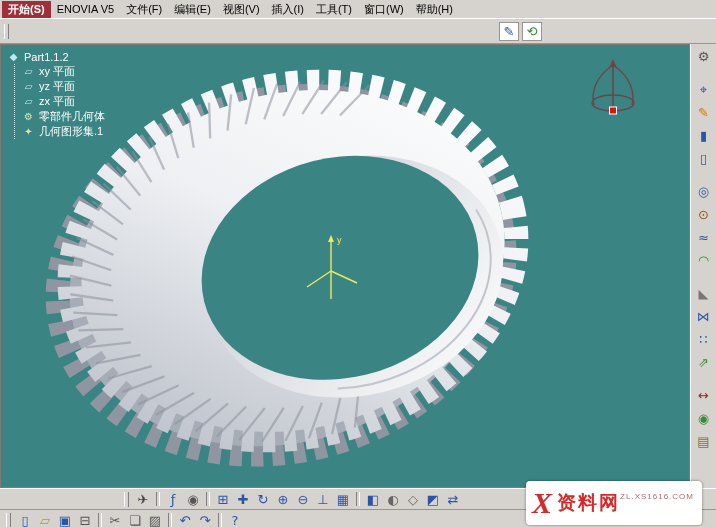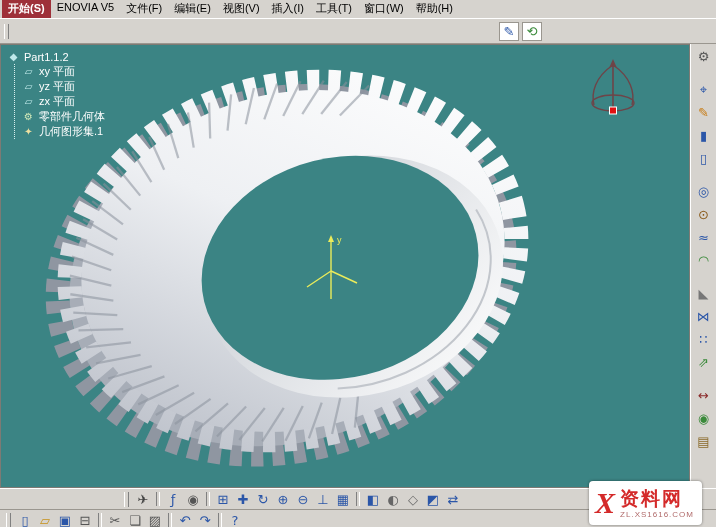--- a/index.html
+++ b/index.html
@@ -2,21 +2,21 @@
 <html><head>
 <meta charset="utf-8">
 <style>
   html,body{margin:0;padding:0;background:#555;}
   .window{
     position:relative;width:716px;height:527px;overflow:hidden;
     background:#d6d3ce;font-family:"Liberation Sans",sans-serif;
     -webkit-user-select:none;user-select:none;
   }
   
-  .menubar{height:18px;display:flex;padding:0 2px;font-size:11px;
+  .menubar{height:18px;display:flex;align-items:center;padding:0 2px;font-size:11px;
     background:#d6d3ce;border-bottom:1px solid #ffffff;}
   .menu-item{padding:1px 6px;color:#000;white-space:nowrap;cursor:default;}
   .menu-item.accent{background:#9e3039;color:#fff;font-weight:bold;}
   
   .subtoolbar{height:24px;background:#d6d3ce;border-bottom:1px solid #9a968f;
     display:flex;align-items:center;}
   .tb-handle{width:3px;height:15px;border-left:1px solid #fff;border-right:1px solid #808080;margin:0 4px;}
   .subtoolbar .icon-strip{margin-left:486px;display:flex;gap:3px;}
   .subtoolbar .tool-icon{background:#fff;border:1px solid #9a968f;}
   
@@ -43,21 +43,21 @@
   .tree-children{margin-left:7px;border-left:1px dotted #d8f0f0;padding-left:7px;}
   
   .gear-svg{position:absolute;inset:0;}
   .axis{position:absolute;left:294px;top:178px;}
   .compass{position:absolute;top:12px;right:46px;}
   
   .watermark{position:absolute;right:14px;bottom:2px;z-index:99;
     background:#ffffff;border-radius:4px;box-shadow:0 0 3px rgba(0,0,0,.45);
     display:flex;align-items:center;gap:5px;padding:2px 8px 2px 6px;height:40px;}
   .wm-logo{font:italic bold 30px "Liberation Serif",serif;color:#d42a2a;line-height:34px;}
-  .wm-col{display:flex;flex-direction:column;justify-content:center;}
+  .wm-col{display:flex;flex-direction:row;justify-content:center;text-align:right;}
   .wm-title{font-weight:bold;font-size:19px;color:#d42a2a;line-height:22px;letter-spacing:2px;}
   .wm-sub{font-size:8px;color:#b06a6a;letter-spacing:1px;}
 </style>
 </head>
 <body>
 
 <div class="window">
 
   <div class="menubar">
       <span class="menu-item accent">开始(S)</span>

